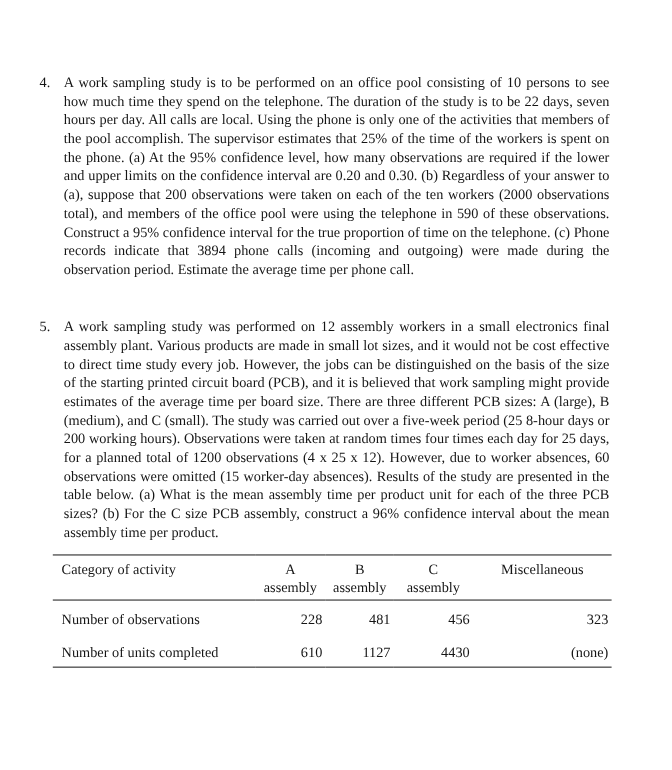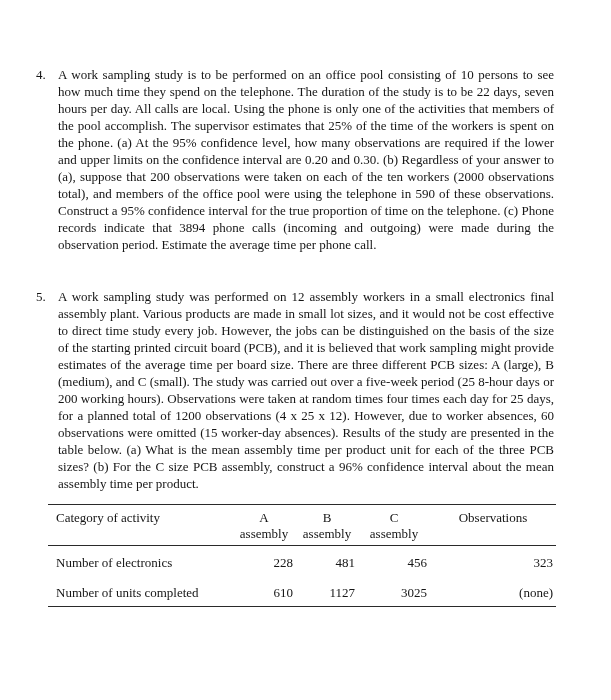--- a/index.html
+++ b/index.html
@@ -113,37 +113,37 @@
           </th>
           <th>
             <span class="hdr-line">B</span>
             <span class="hdr-line">assembly</span>
           </th>
           <th>
             <span class="hdr-line">C</span>
             <span class="hdr-line">assembly</span>
           </th>
           <th>
-            <span class="hdr-line">Observations</span>
+            <span class="hdr-line">Miscellaneous</span>
             <span class="hdr-line"></span>
           </th>
         </tr>
       </thead>
       <tbody>
         <tr>
-          <td class="cat">Number of electronics</td>
+          <td class="cat">Number of observations</td>
           <td>228</td>
           <td>481</td>
           <td>456</td>
           <td>323</td>
         </tr>
         <tr>
           <td class="cat">Number of units completed</td>
           <td>610</td>
           <td>1127</td>
-          <td>3025</td>
+          <td>4430</td>
           <td>(none)</td>
         </tr>
       </tbody>
     </table>
   </div>
 
 </div>
 
 </body></html>

